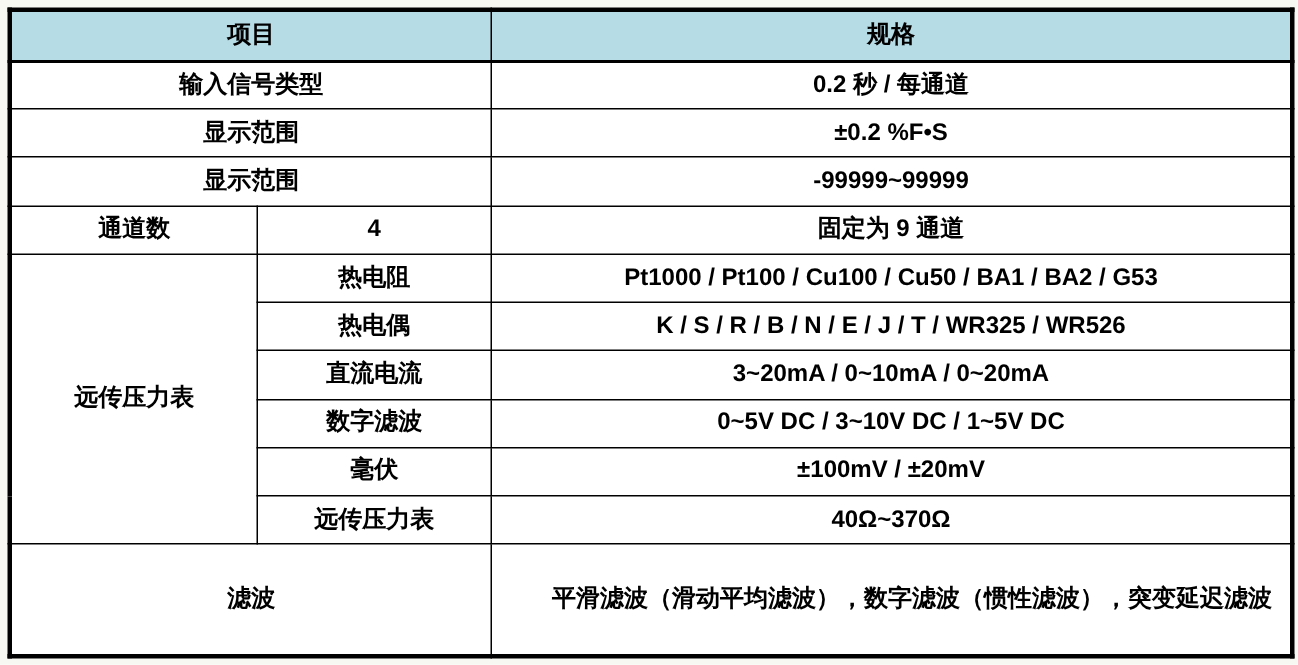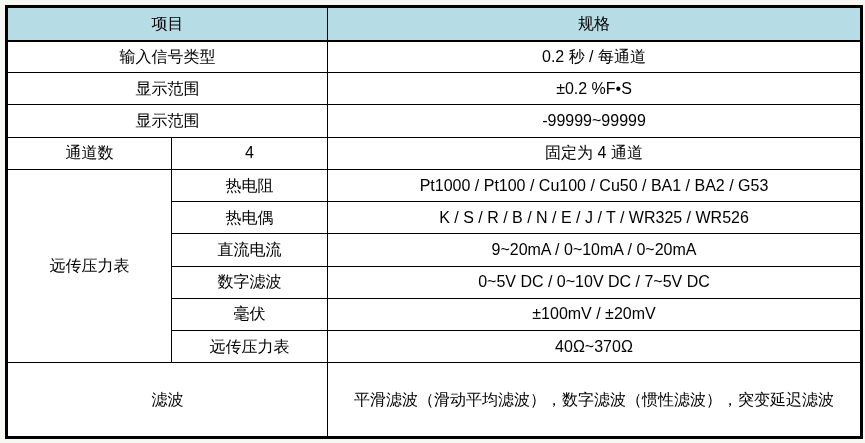--- a/index.html
+++ b/index.html
@@ -19,35 +19,35 @@
     table-layout: fixed;
   }
   .spec-table col.c1 { width: 165px; }
   .spec-table col.c2 { width: 156px; }
   .spec-table col.c3 { width: 534px; }
   .spec-table th, .spec-table td {
     border: 1px solid #000;
     text-align: center;
     vertical-align: middle;
     font-size: 16px;
-    font-weight: normal;
+    font-weight: bold;
     color: #000;
     line-height: 1.25;
     overflow: hidden;
     white-space: nowrap;
   }
   .spec-table thead th {
     background: #B6DCE6;
     border-bottom: 2px solid #000;
     height: 34px;
   }
   .spec-table tbody tr { height: 32px; }
   .spec-table tr.filter-row { height: 74px; }
   .spec-table td.filter-value {
-    text-align: center;
+    text-align: right;
     padding: 6px 12px;
     white-space: normal;
     line-height: 30px;
     vertical-align: middle;
   }
 </style>
 </head>
 <body>
 
 <table class="spec-table">
@@ -71,38 +71,38 @@
       <td colspan="2">显示范围</td>
       <td>±0.2 %F•S</td>
     </tr>
     <tr>
       <td colspan="2">显示范围</td>
       <td>-99999~99999</td>
     </tr>
     <tr>
       <td>通道数</td>
       <td>4</td>
-      <td>固定为 4 通道</td>
+      <td>固定为 9 通道</td>
     </tr>
     <tr>
       <td rowspan="6">远传压力表</td>
       <td>热电阻</td>
       <td>Pt1000 / Pt100 / Cu100 / Cu50 / BA1 / BA2 / G53</td>
     </tr>
     <tr>
       <td>热电偶</td>
       <td>K / S / R / B / N / E / J / T / WR325 / WR526</td>
     </tr>
     <tr>
       <td>直流电流</td>
-      <td>9~20mA / 0~10mA / 0~20mA</td>
+      <td>3~20mA / 0~10mA / 0~20mA</td>
     </tr>
     <tr>
       <td>数字滤波</td>
-      <td>0~5V DC / 0~10V DC / 7~5V DC</td>
+      <td>0~5V DC / 3~10V DC / 1~5V DC</td>
     </tr>
     <tr>
       <td>毫伏</td>
       <td>±100mV / ±20mV</td>
     </tr>
     <tr>
       <td>远传压力表</td>
       <td>40Ω~370Ω</td>
     </tr>
     <tr class="filter-row">

